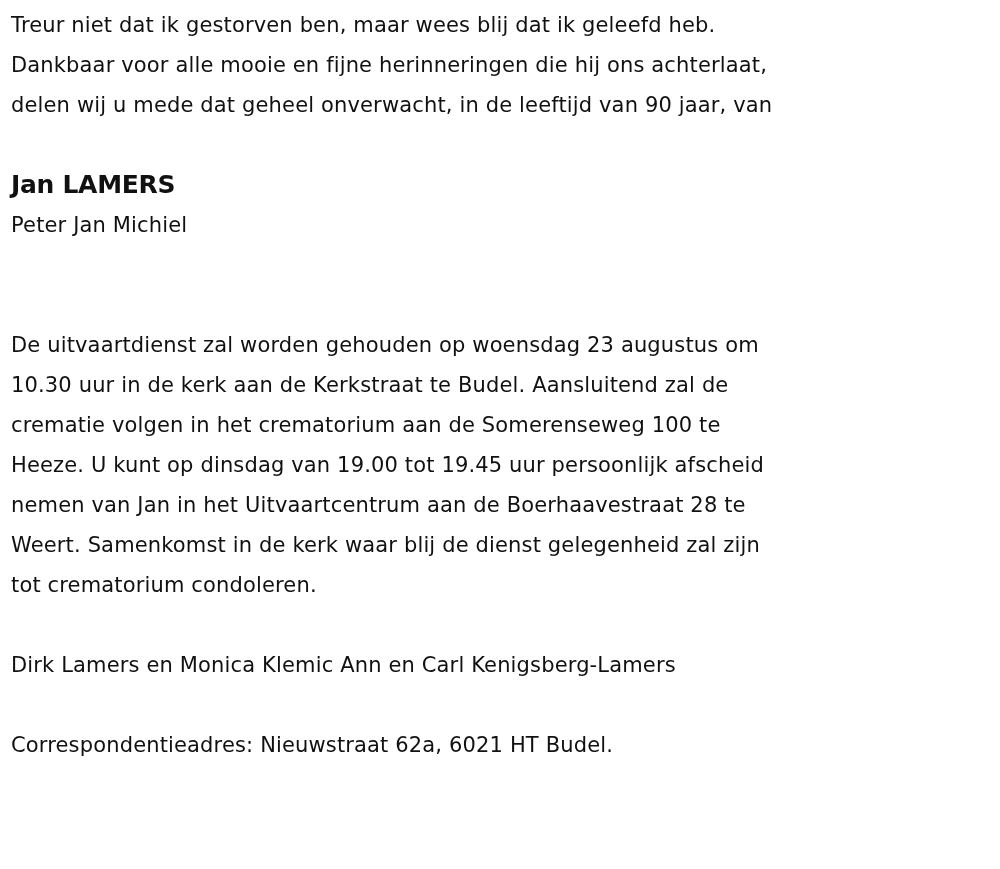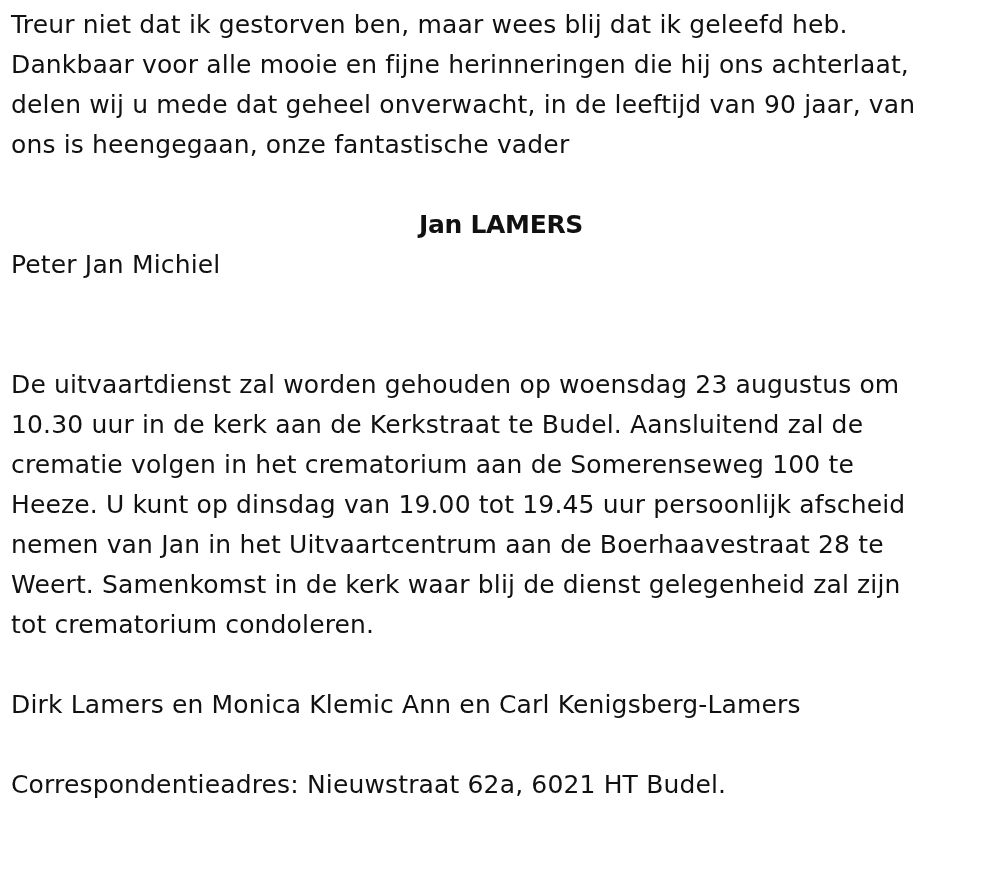--- a/index.html
+++ b/index.html
@@ -13,51 +13,49 @@
       overflow: hidden;
       font-family: "DejaVu Sans", "Liberation Sans", sans-serif;
       color: #111111;
     }
     .page {
       position: relative;
       padding: 5px 0 0 11px;
       width: 980px;
     }
     .line {
-      font-size: 25px;
+      font-size: 21px;
       line-height: 40px;
       height: 40px;
       white-space: nowrap;
       letter-spacing: 0.15px;
     }
     .block { margin: 0; }
     .gap { height: 40px; }
     .name {
       font-weight: bold;
       font-size: 25px;
       line-height: 40px;
       height: 40px;
       letter-spacing: -0.3px;
-      text-align: center;
     }
     .cross {
       display: inline-block;
       font-weight: bold;
     }
   </style>
 </head>
 <body>
 
 <div class="page">
 
   <div class="block">
     <div class="line">Treur niet dat ik gestorven ben, maar wees blij dat ik geleefd heb.</div>
     <div class="line">Dankbaar voor alle mooie en fijne herinneringen die hij ons achterlaat,</div>
     <div class="line">delen wij u mede dat geheel onverwacht, in de leeftijd van 90 jaar, van</div>
-    <div class="line">ons is heengegaan, onze fantastische vader</div>
   </div>
 
   <div class="gap"></div>
 
   <div class="name">Jan LAMERS</div>
   <div class="line">Peter Jan Michiel</div>
 
   <div class="gap"></div>
 
 

